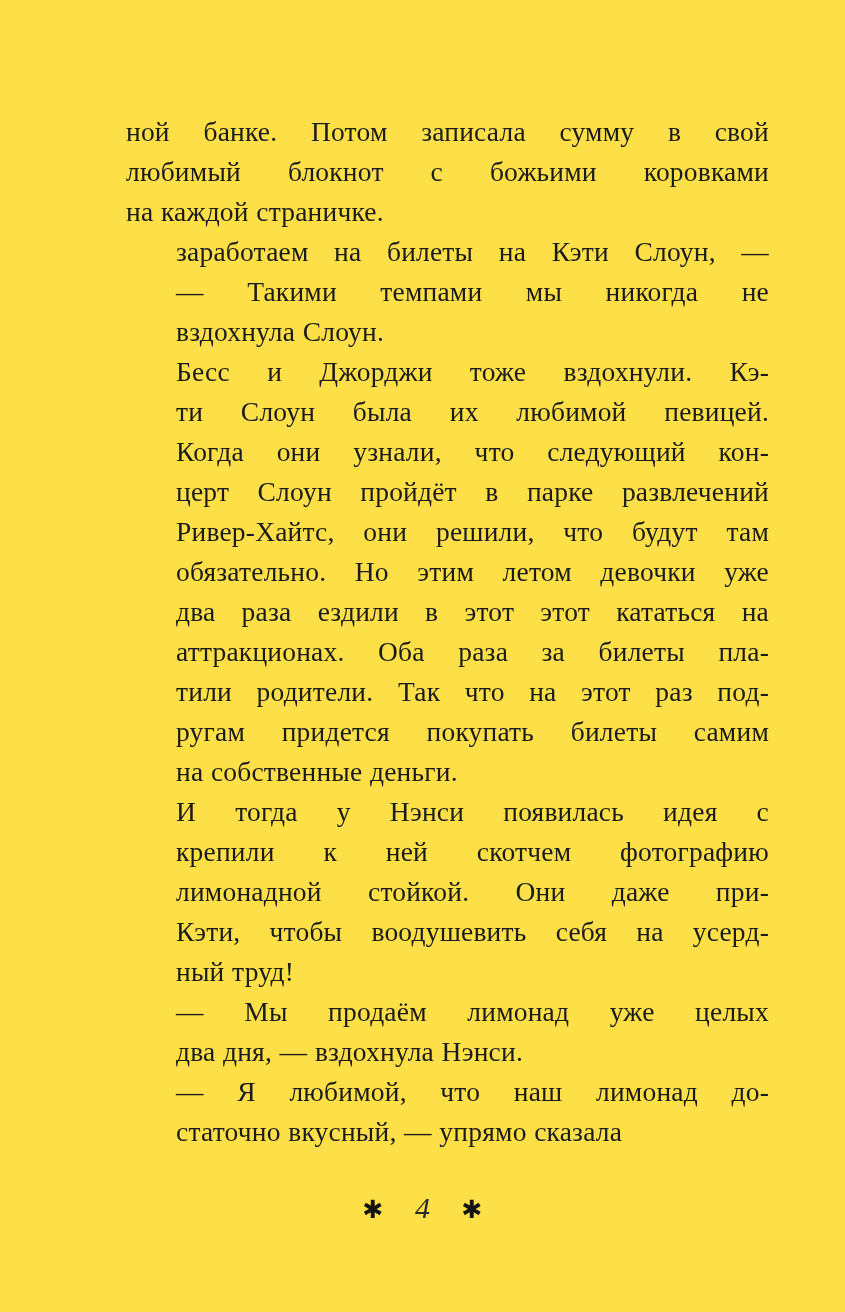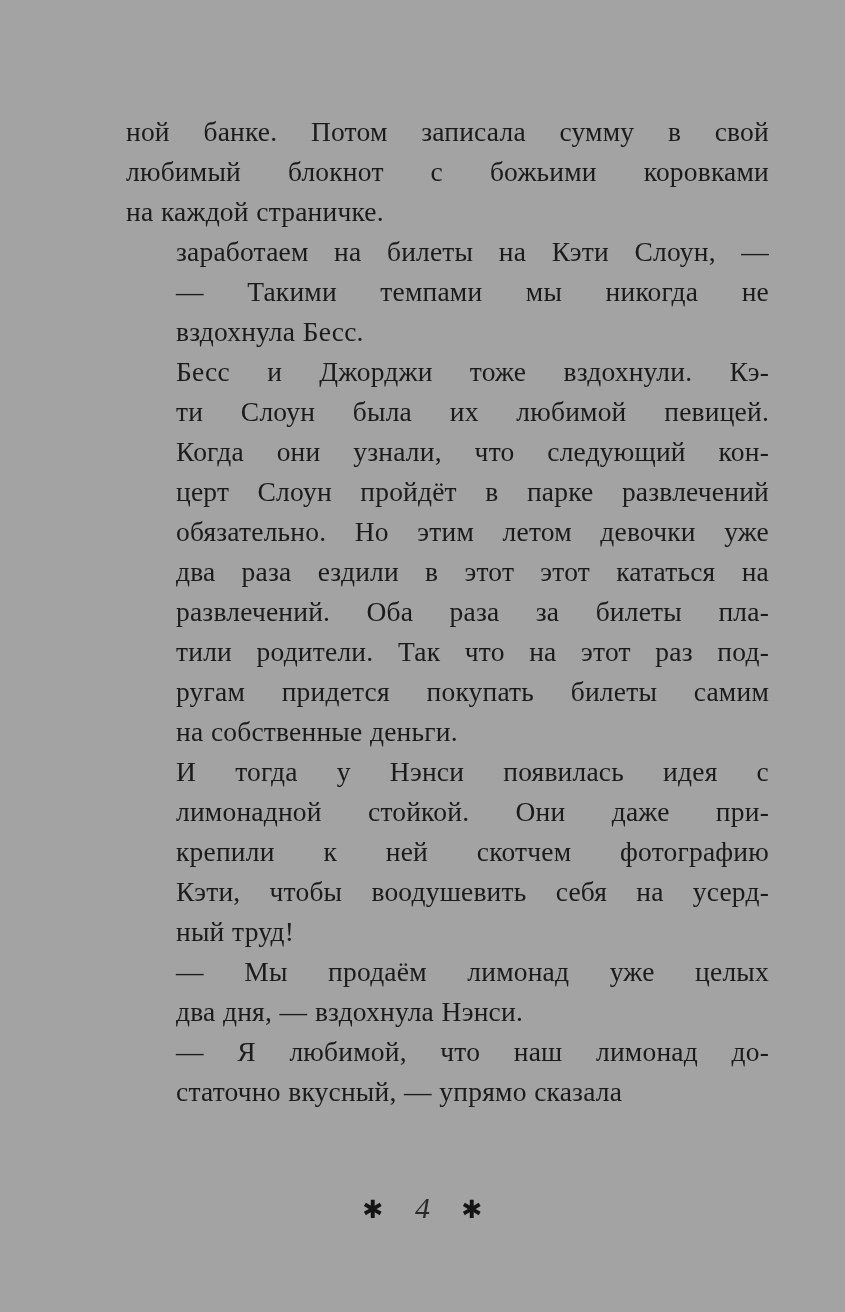--- a/index.html
+++ b/index.html
@@ -14,21 +14,21 @@
     position: relative;
     overflow: hidden;
     font-family: "Liberation Serif", "DejaVu Serif", serif;
     color: #1b1b1b;
     -webkit-font-smoothing: antialiased;
   }
 
   .page {
     position: absolute;
     inset: 0;
-    background: #a3a3a3;
+    background: #fde047;
     padding-left: 48px;
   }
 
   
   .textblock {
     position: absolute;
     left: 126px;
     top: 112px;
     width: 643px;
   }
@@ -101,38 +101,39 @@
 
   <div class="textblock">
       <p class="para cont">
         <span class="ln">ной банке. Потом записала сумму в свой</span>
         <span class="ln">любимый блокнот с божьими коровками</span>
         <span class="ln last">на каждой страничке.</span>
       </p>
       <p class="para">
         <span class="ln">заработаем на билеты на Кэти Слоун, —</span>
         <span class="ln indent">— Такими темпами мы никогда не</span>
-        <span class="ln last">вздохнула Бесс.</span>
+        <span class="ln last">вздохнула Слоун.</span>
       </p>
       <p class="para">
         <span class="ln indent">Бесс и Джорджи тоже вздохнули. Кэ-</span>
         <span class="ln">ти Слоун была их любимой певицей.</span>
         <span class="ln">Когда они узнали, что следующий кон-</span>
         <span class="ln">церт Слоун пройдёт в парке развлечений</span>
+        <span class="ln">Ривер-Хайтс, они решили, что будут там</span>
         <span class="ln">обязательно. Но этим летом девочки уже</span>
         <span class="ln">два раза ездили в этот этот кататься на</span>
-        <span class="ln">развлечений. Оба раза за билеты пла-</span>
+        <span class="ln">аттракционах. Оба раза за билеты пла-</span>
         <span class="ln">тили родители. Так что на этот раз под-</span>
         <span class="ln">ругам придется покупать билеты самим</span>
         <span class="ln last">на собственные деньги.</span>
       </p>
       <p class="para">
         <span class="ln indent">И тогда у Нэнси появилась идея с</span>
+        <span class="ln">крепили к ней скотчем фотографию</span>
         <span class="ln">лимонадной стойкой. Они даже при-</span>
-        <span class="ln">крепили к ней скотчем фотографию</span>
         <span class="ln">Кэти, чтобы воодушевить себя на усерд-</span>
         <span class="ln last">ный труд!</span>
       </p>
       <p class="para">
         <span class="ln indent">— Мы продаём лимонад уже целых</span>
         <span class="ln last">два дня, — вздохнула Нэнси.</span>
       </p>
       <p class="para">
         <span class="ln indent">— Я любимой, что наш лимонад до-</span>
         <span class="ln last">статочно вкусный, — упрямо сказала</span>

